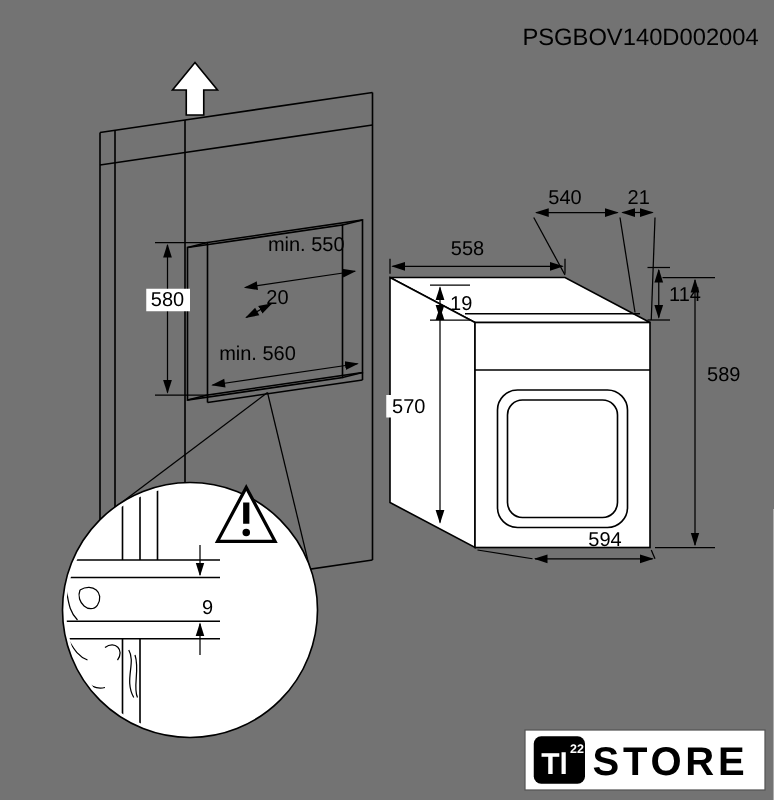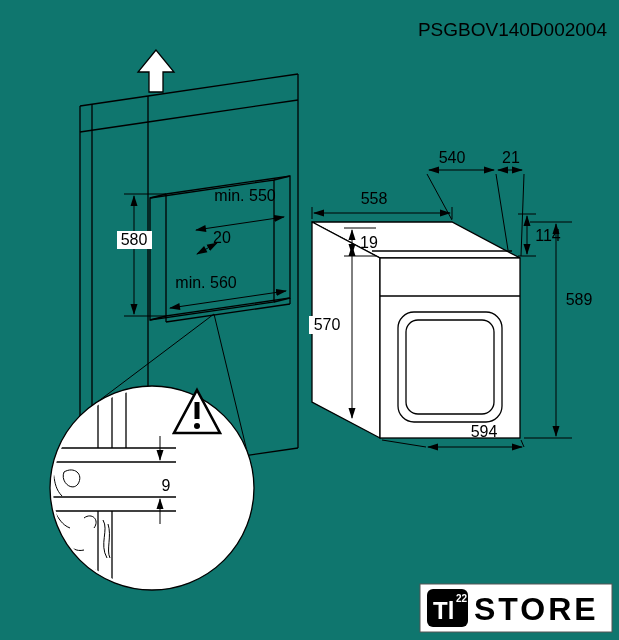--- a/index.html
+++ b/index.html
@@ -1,16 +1,16 @@
 <!DOCTYPE html>
 <html><head>
 <meta charset="utf-8">
 <style>
   html,body{margin:0;padding:0;background:#ffffff}
-  .stage{position:relative;width:619px;height:640px;background:#0f766e;overflow:hidden;
+  .stage{position:relative;width:619px;height:640px;background:#737373;overflow:hidden;
          font-family:"Liberation Sans",sans-serif}
   svg{display:block}
   svg text{font-family:"Liberation Sans",sans-serif;fill:#000}
   .partno{font-size:19px}
   .dim{font-size:16px}
   .ln{stroke:#000;stroke-width:1.3;fill:none}
   .thin{stroke:#000;stroke-width:1;fill:none}
   .face{fill:#ffffff;stroke:#000;stroke-width:1.3}
   .dimln{stroke:#000;stroke-width:1;fill:none}
   .grain{stroke:#000;stroke-width:1;fill:none}

